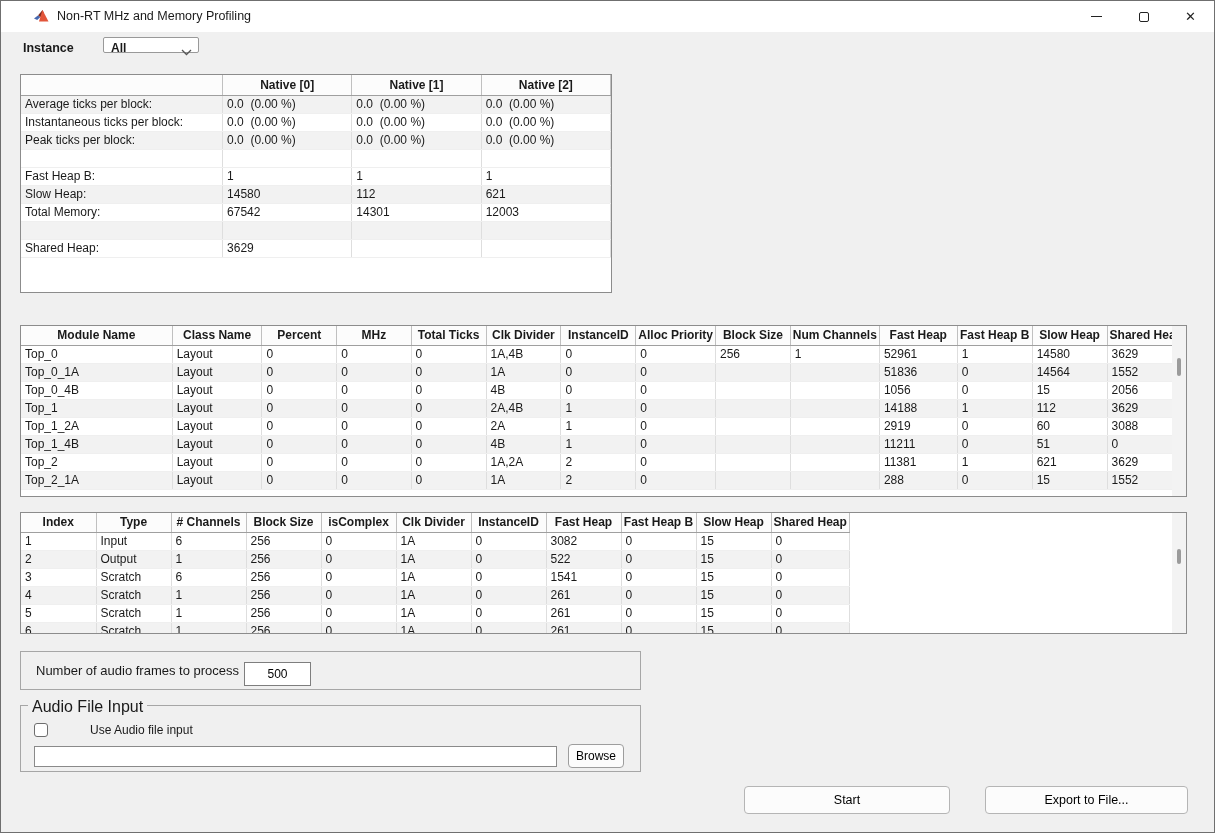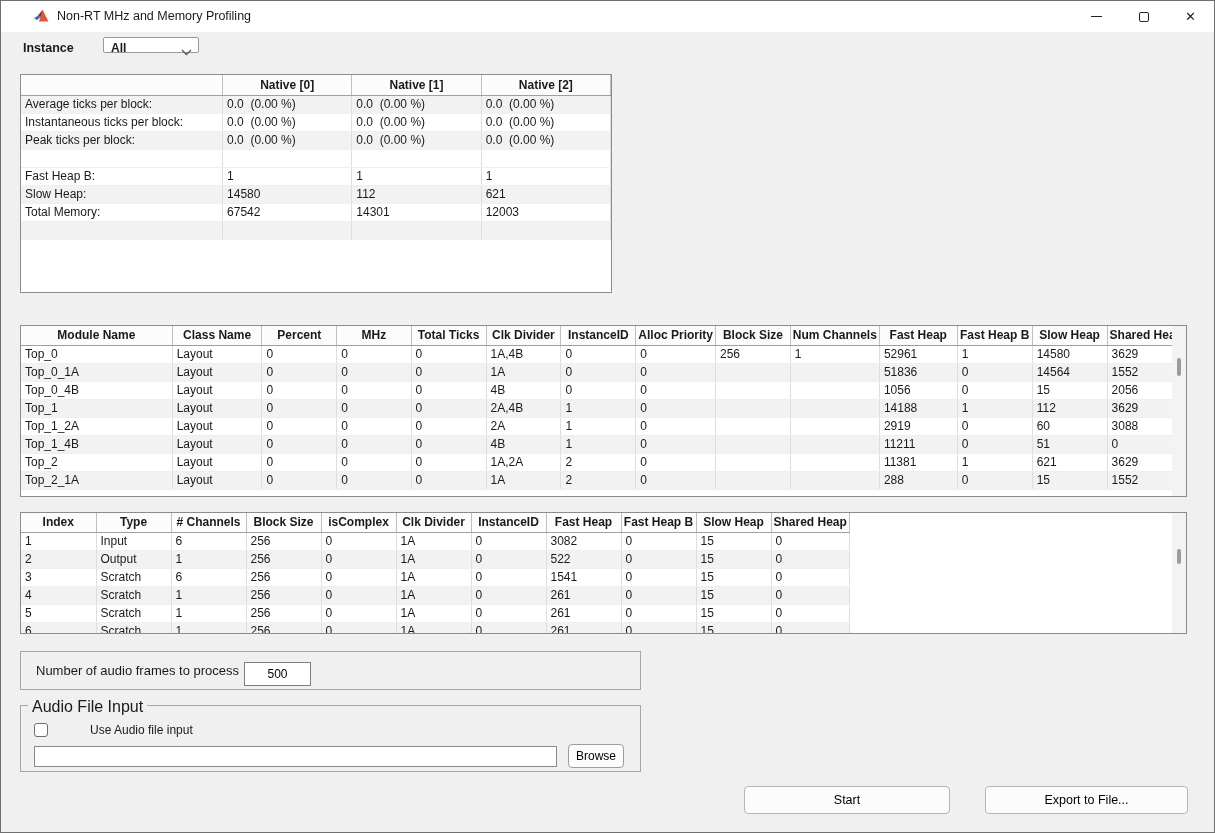--- a/index.html
+++ b/index.html
@@ -167,20 +167,26 @@
           <td>67542</td>
           <td>14301</td>
           <td>12003</td>
         </tr>
         <tr class="alt">
           <td></td>
           <td></td>
           <td></td>
           <td></td>
         </tr>
+        <tr>
+          <td>Shared Heap:</td>
+          <td>3629</td>
+          <td></td>
+          <td></td>
+        </tr>
       </tbody>
     </table>
 </div>
 
 <div id="modules-container" class="tbl-container">
   <table id="modules-table">
       <colgroup>
         <col style="width: 152px;">
         <col style="width: 90px;">
         <col style="width: 75px;">

